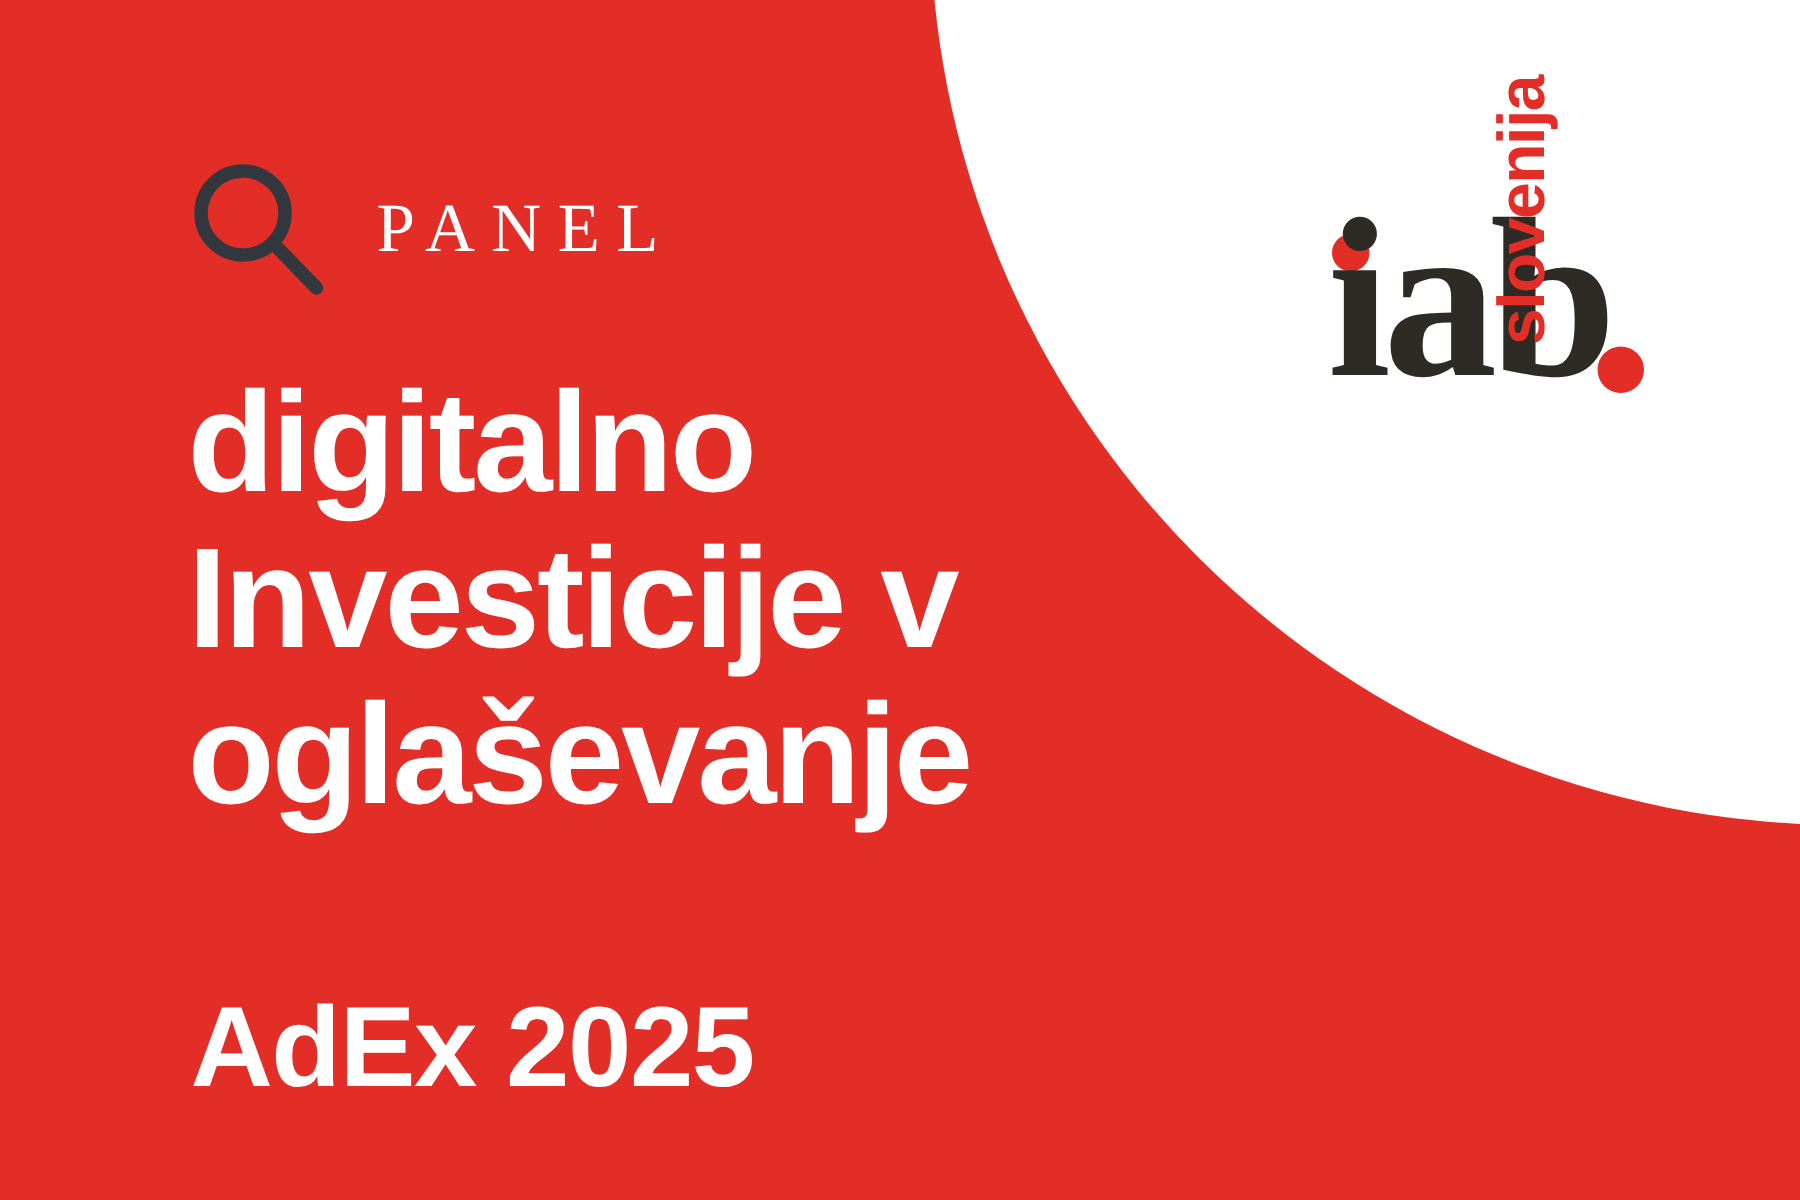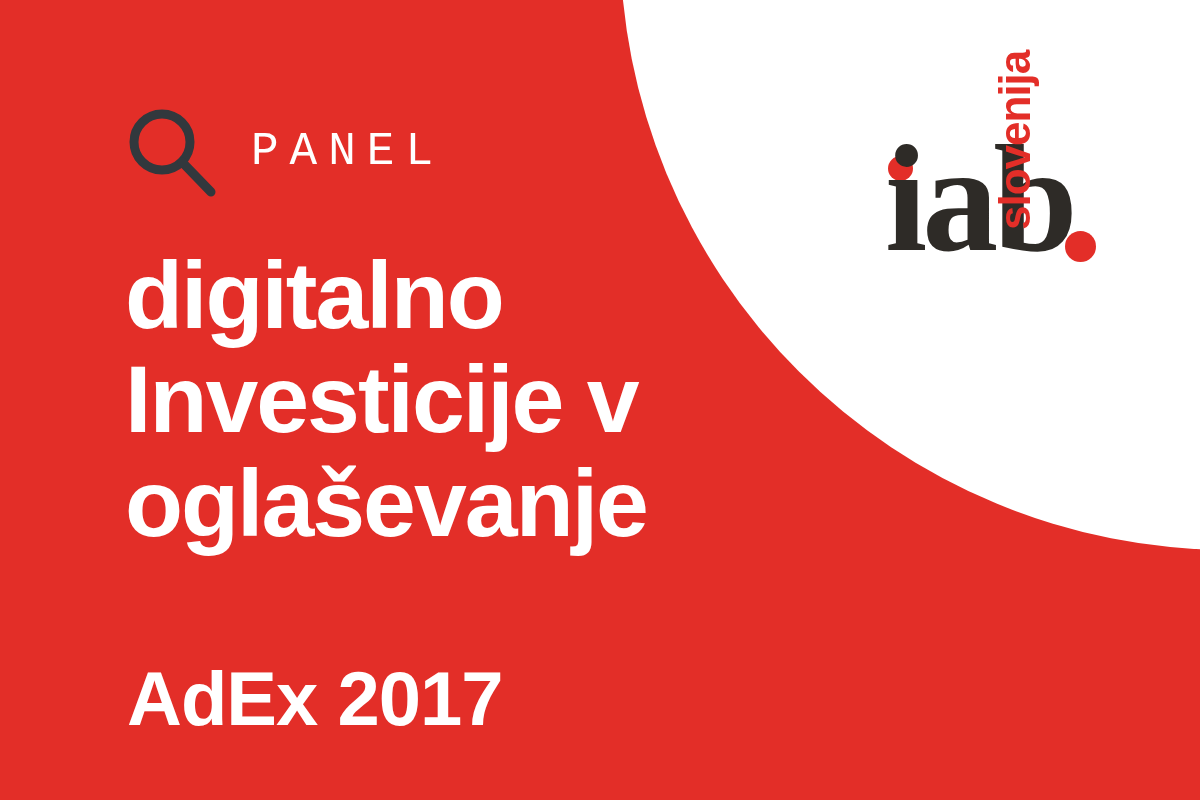--- a/index.html
+++ b/index.html
@@ -51,21 +51,21 @@
   }
 
   .eyebrow-label {
     margin-left:33px;
     color:#FFFFFF;
     font-size:46px;
     font-weight:300;
     letter-spacing:11px;
     line-height:1;
     white-space:nowrap;
-    font-family:Liberation Mono, monospace;
+    font-family:Liberation Serif, serif;
   }
 
   
   .headline {
     position:absolute;
     left:125px;
     top:243px;
     width:660px;
     color:#FFFFFF;
     font-size:95px;
@@ -168,21 +168,21 @@
     </svg>
     <span class="eyebrow-label">PANEL</span>
   </div>
 
   <h1 class="headline">
     <span class="hl-line">digitalno</span>
     <span class="hl-line">Investicije v</span>
     <span class="hl-line">oglaševanje</span>
   </h1>
 
-  <div class="edition">AdEx 2017</div>
+  <div class="edition">AdEx 2025</div>
 
   <div class="logo">
     <span class="logo-i-dot"></span>
     <span class="logo-iab">iab</span>
     <span class="logo-slovenija">
       <span>slovenija</span>
     </span>
     <span class="logo-end-dot"></span>
   </div>
 

